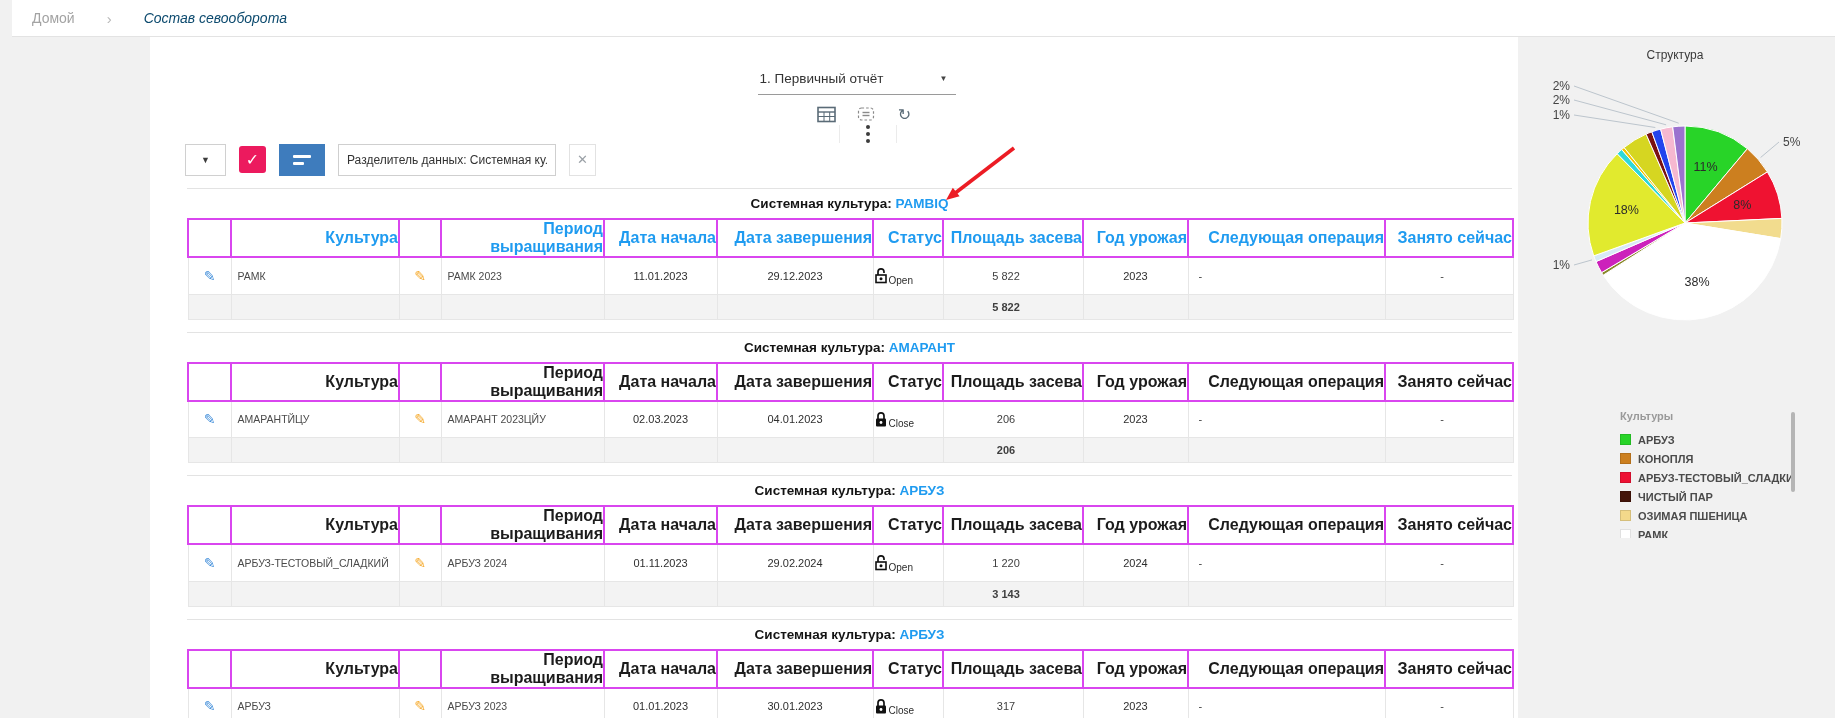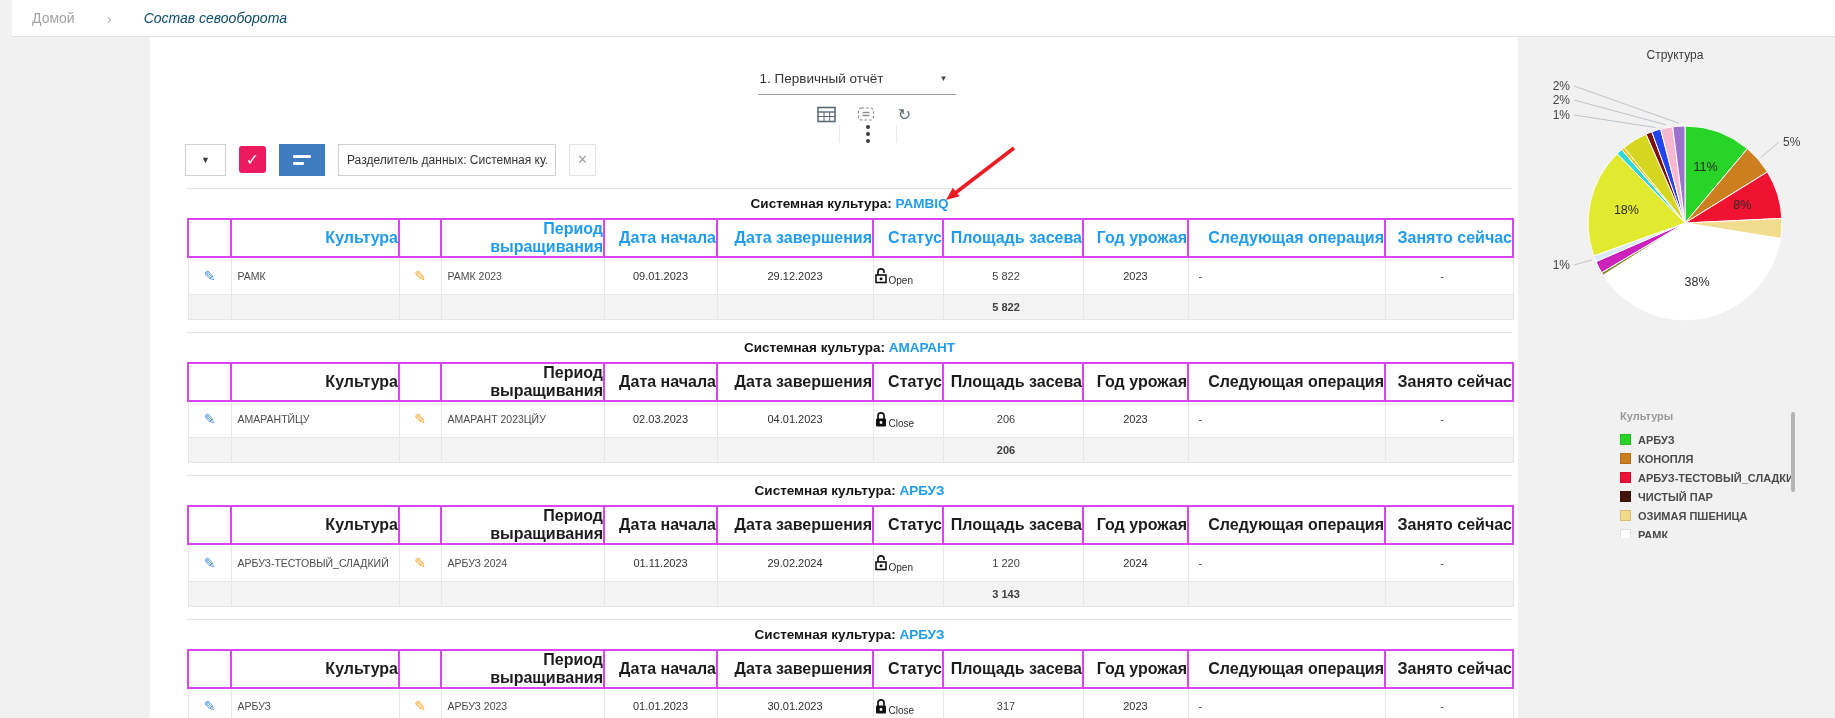--- a/index.html
+++ b/index.html
@@ -166,21 +166,21 @@
               <th>Площадь засева</th>
               <th>Год урожая</th>
               <th>Следующая операция</th>
               <th>Занято сейчас</th>
             </tr>
             <tr>
       <td class="ic"><span class="pencil p1">✎</span></td>
       <td class="cul">РАМК</td>
       <td class="ic"><span class="pencil p2">✎</span></td>
       <td class="cul">РАМК 2023</td>
-      <td class="ctr">09.01.2023</td>
+      <td class="ctr">11.01.2023</td>
       <td class="ctr">29.12.2023</td>
       <td class="st"><svg class="lk" width="14" height="17" viewBox="0 0 14 17">
                   <path d="M4 8 V4.8 a3 3 0 0 1 6 0 V6" fill="none" stroke="#111" stroke-width="1.7"></path>
                   <rect x="2" y="8" width="10" height="7.5" fill="none" stroke="#111" stroke-width="1.6"></rect>
                   <circle cx="7" cy="11.8" r="1.5" fill="#111"></circle>
                 </svg><span class="stt">Open</span></td>
       <td class="num">5 822</td>
       <td class="ctr">2023</td>
       <td class="lft">-</td>
       <td class="num">-</td>

